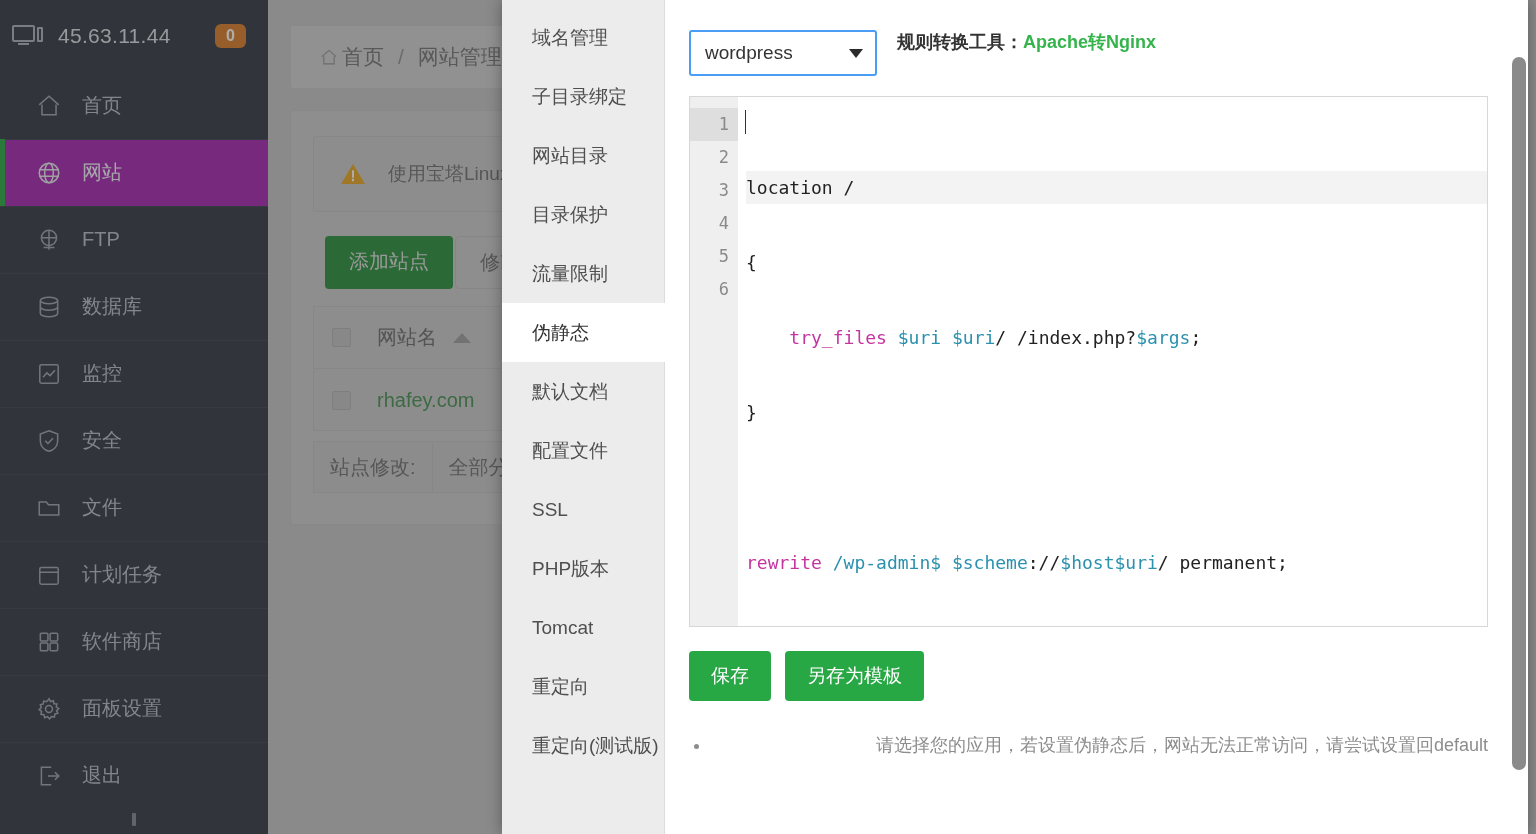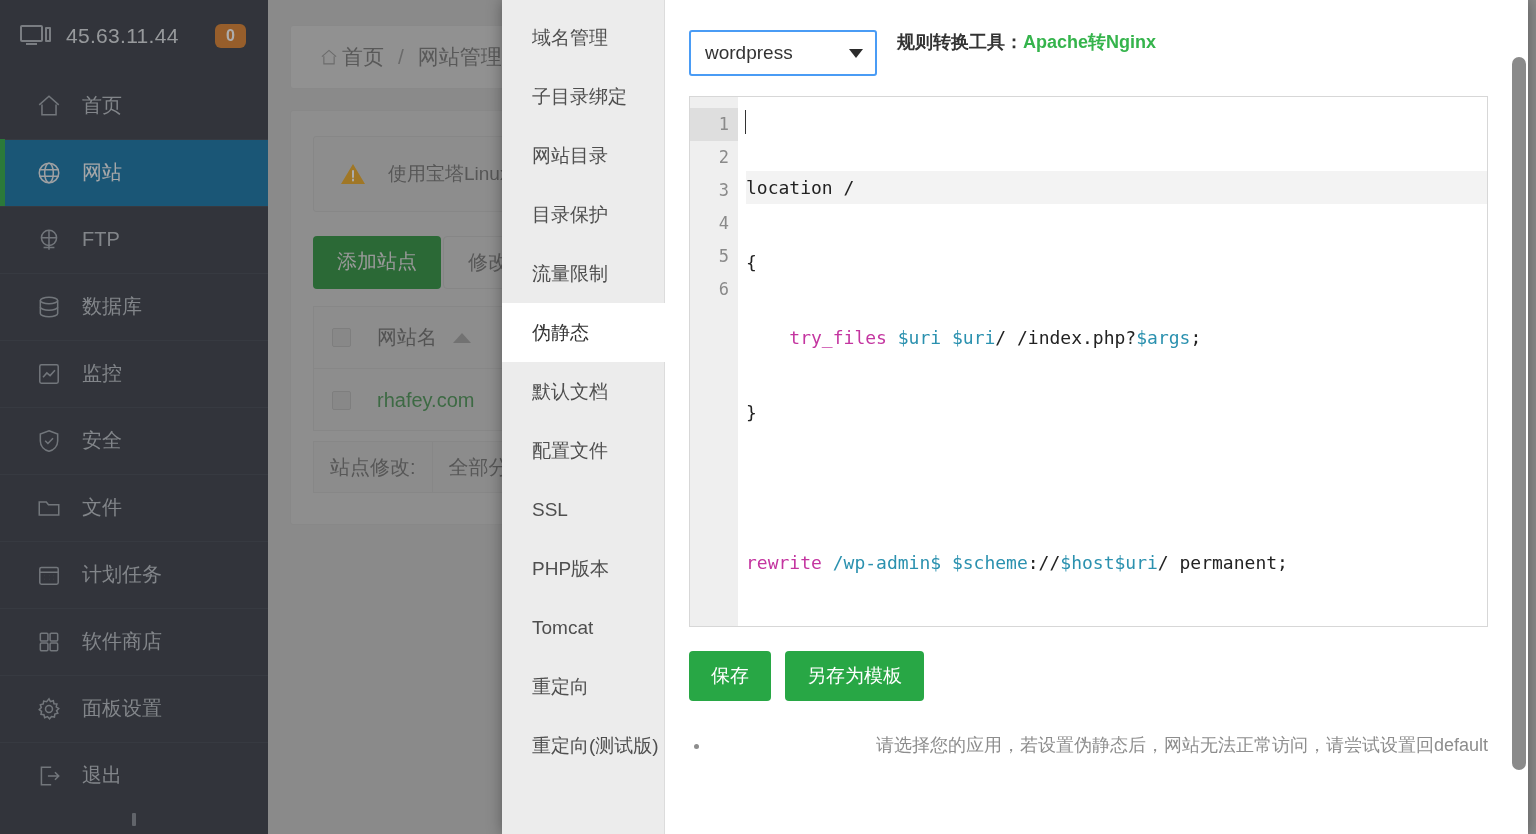--- a/index.html
+++ b/index.html
@@ -14,21 +14,21 @@
   
   .sidebar {
     position: absolute; left: 0; top: 0;
     width: 268px; height: 834px;
     background: #2b303b;
     z-index: 5;
   }
   .sb-head {
     height: 72px;
     display: flex; align-items: center;
-    padding: 0 22px 0 20px;
+    padding: 0 22px 0 12px;
     background: #2b303b;
   }
   .sb-head .mon-icon { width: 34px; height: 26px; position: relative; flex: none; margin-right: 12px; }
   .sb-head .mon-icon .scr {
     position: absolute; left: 0; top: 2px; width: 23px; height: 17px;
     border: 2px solid #a8adb5; border-radius: 2px;
   }
   .sb-head .mon-icon .base {
     position: absolute; left: 6px; top: 20px; width: 11px; height: 2px; background: #a8adb5;
   }
@@ -46,21 +46,21 @@
   .sb-item {
     position: relative;
     height: 67px;
     display: flex; align-items: center;
     padding-left: 36px;
     color: #b6bbc3; font-size: 20px;
     cursor: pointer;
     background: #2b303b;
   }
   .sb-item + .sb-item { box-shadow: inset 0 1px 0 #343945; }
-  .sb-item.active { background: #0369a1; color: #f2f4f6; }
+  .sb-item.active { background: #a21caf; color: #f2f4f6; }
   .sb-item.active:before {
     content: ""; position: absolute; left: 0; top: 0; bottom: 0; width: 5px; background: #20a53a;
   }
   .sb-ic { width: 26px; height: 26px; margin-right: 20px; flex: none; color: #9aa0aa; }
   .sb-item.active .sb-ic { color: #e6e9ed; }
   .sb-ic svg { width: 26px; height: 26px; display: block; stroke: currentColor; fill: none; stroke-width: 1.4; }
   .sb-caret {
     position: absolute; left: 50%; bottom: 8px; margin-left: -2px;
     width: 4px; height: 13px; background: #7c828c; border-radius: 1px;
   }
@@ -85,21 +85,21 @@
     background: #cacaca; border: 1px solid #c0c0c0; border-radius: 3px;
   }
   .bg-alert {
     position: absolute; left: 22px; top: 25px; right: 22px; height: 76px;
     background: #c9c9c9; border: 1px solid #bdbdbd; border-radius: 3px;
     display: flex; align-items: center; padding-left: 26px;
     color: #6b6b6b; font-size: 19px;
   }
   .bg-alert .warn { width: 26px; height: 24px; margin-right: 22px; flex: none; }
   .bg-alert .warn svg { width: 26px; height: 24px; }
-  .bg-btnrow { position: absolute; left: 22px; top: 125px; display: flex; gap: 2px; }
+  .bg-btnrow { position: absolute; left: 34px; top: 125px; display: flex; gap: 2px; }
   .bg-btn-green {
     background: #1f8a32; color: #ddd; font-size: 20px;
     padding: 12px 24px; border-radius: 4px;
   }
   .bg-btn-plain {
     background: #cacaca; color: #6c6c6c; font-size: 20px;
     padding: 12px 24px; border-radius: 4px; border: 1px solid #bcbcbc;
   }
   .bg-table {
     position: absolute; left: 22px; top: 195px; right: 16px; height: 125px;

